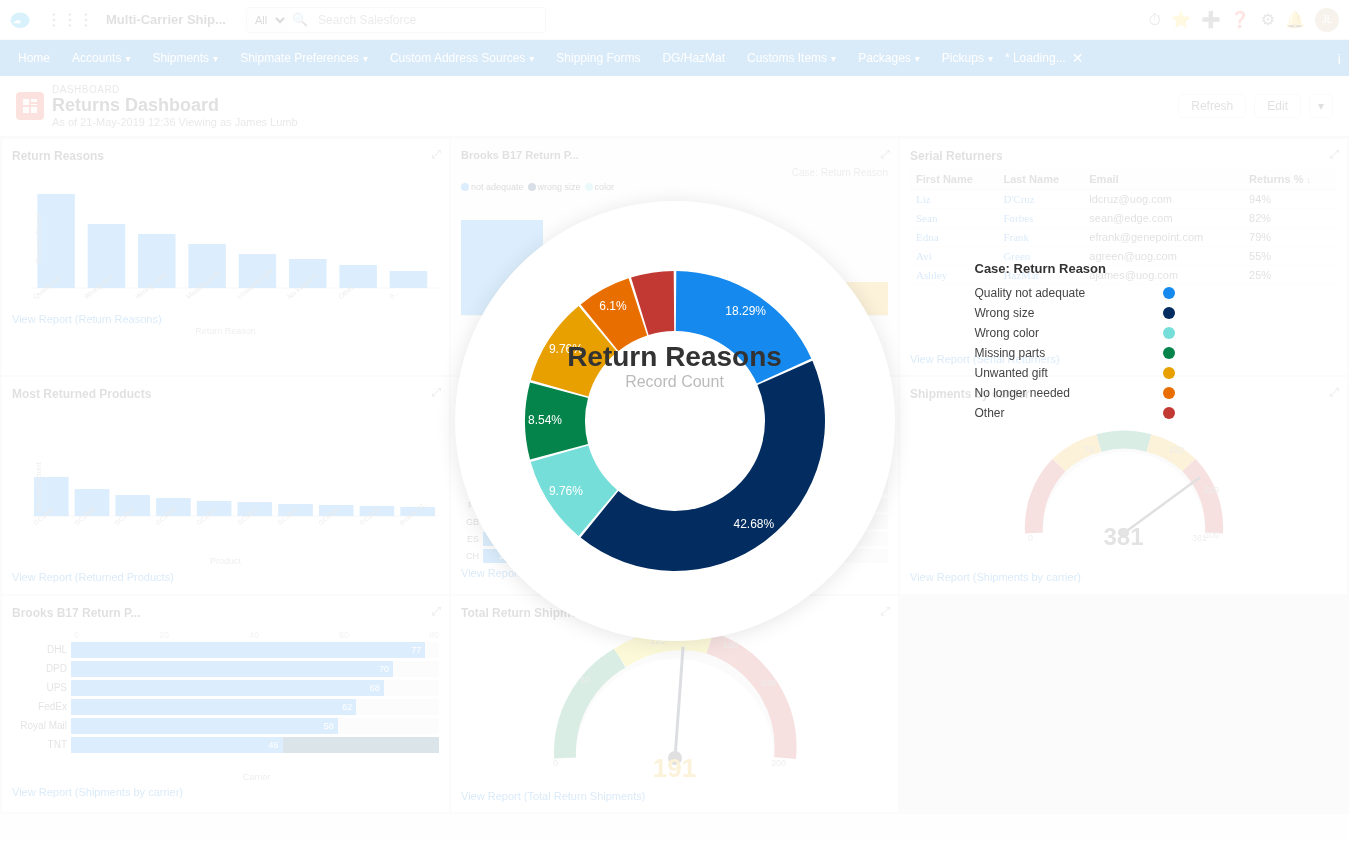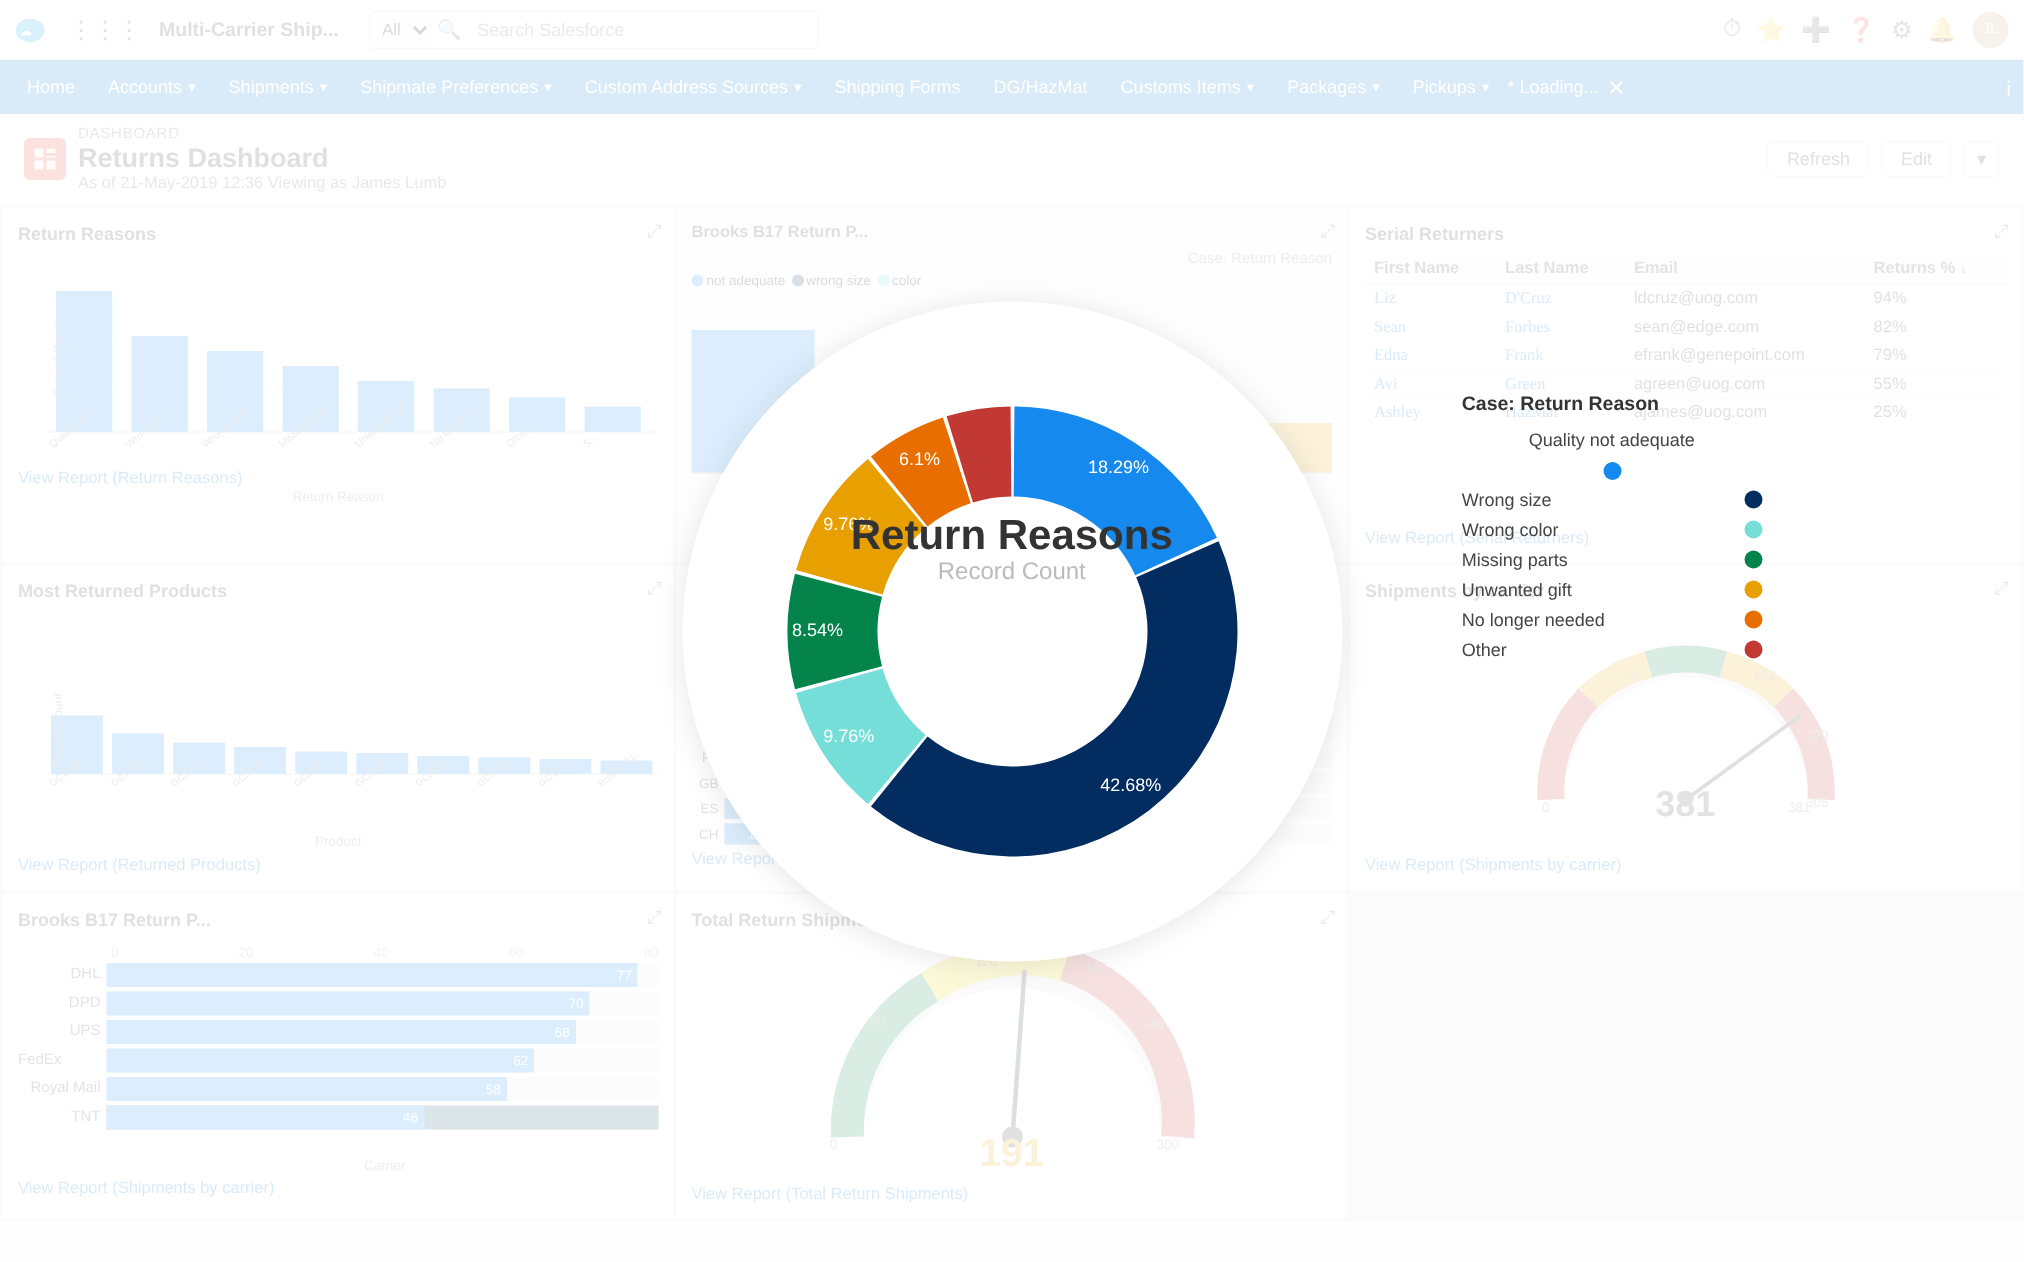--- a/index.html
+++ b/index.html
@@ -452,21 +452,21 @@
         </div>
         <div style="display: flex; align-items: center; gap: 4px; margin-bottom: 3px;">
           <span style="width:55px;font-size:10px;color:#444;text-align:right;">UPS</span>
     <div style="flex:1;height:16px;background:#e8e8e8;position:relative;">
       <div style="width:85%;height:100%;background:#1589ee;position:relative;">
         <span style="position:absolute;right:4px;top:50%;transform:translateY(-50%);font-size:9px;color:#fff;">68</span>
       </div>
     </div>
         </div>
         <div style="display: flex; align-items: center; gap: 4px; margin-bottom: 3px;">
-          <span style="width:55px;font-size:10px;color:#444;text-align:left;">FedEx</span>
+          <span style="width:55px;font-size:10px;color:#444;text-align:right;">FedEx</span>
     <div style="flex:1;height:16px;background:#e8e8e8;position:relative;">
       <div style="width:77.5%;height:100%;background:#1589ee;position:relative;">
         <span style="position:absolute;right:4px;top:50%;transform:translateY(-50%);font-size:9px;color:#fff;">62</span>
       </div>
     </div>
         </div>
         <div style="display: flex; align-items: center; gap: 4px; margin-bottom: 3px;">
           <span style="width:55px;font-size:10px;color:#444;text-align:right;">Royal Mail</span>
     <div style="flex:1;height:16px;background:#e8e8e8;position:relative;">
       <div style="width:72.5%;height:100%;background:#1589ee;position:relative;">
@@ -538,21 +538,21 @@
         </svg>
       <div style="position:absolute;top:50%;left:50%;transform:translate(-50%,-80px);text-align:center;">
         <div style="font-size:28px;font-weight:600;color:#333;white-space:nowrap;">Return Reasons</div>
         <div style="font-size:16px;color:#bbb;white-space:nowrap;">Record Count</div>
       </div>
     </div>
 
     <div style="position:absolute;right:-280px;top:60px;min-width:200px;">
       <div style="font-size:13px;font-weight:600;color:#333;margin-bottom:10px;">Case: Return Reason</div>
       <div id="donut-legend-items">
-          <div style="display: flex; align-items: center; gap: 8px; margin-bottom: 6px; flex-direction: column;">
+          <div style="display: flex; align-items: center; gap: 8px; margin-bottom: 6px;">
             <span style="font-size:12px;color:#444;flex:1;">Quality not adequate</span>
     <span style="width:12px;height:12px;border-radius:50%;background:#1589ee;display:inline-block;flex-shrink:0;"></span>
           </div>
           <div style="display: flex; align-items: center; gap: 8px; margin-bottom: 6px;">
             <span style="font-size:12px;color:#444;flex:1;">Wrong size</span>
     <span style="width:12px;height:12px;border-radius:50%;background:#032d60;display:inline-block;flex-shrink:0;"></span>
           </div>
           <div style="display: flex; align-items: center; gap: 8px; margin-bottom: 6px;">
             <span style="font-size:12px;color:#444;flex:1;">Wrong color</span>
     <span style="width:12px;height:12px;border-radius:50%;background:#76ded9;display:inline-block;flex-shrink:0;"></span>

